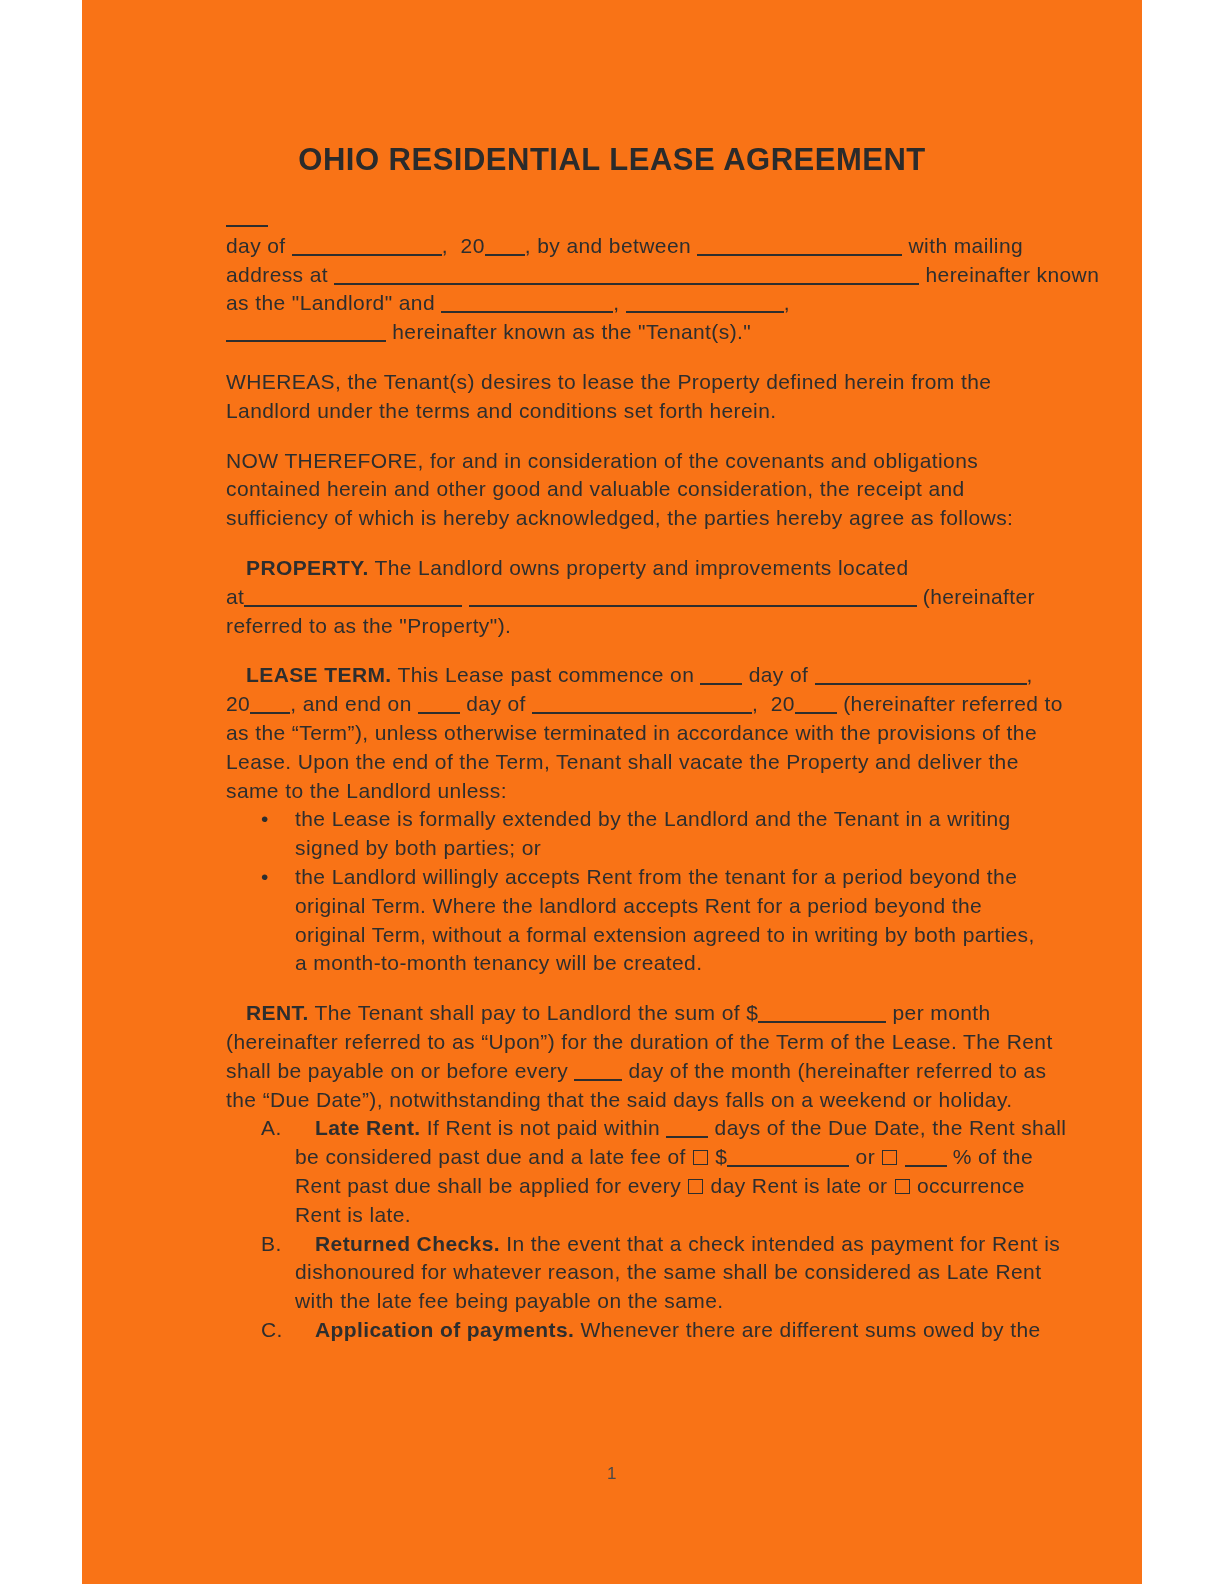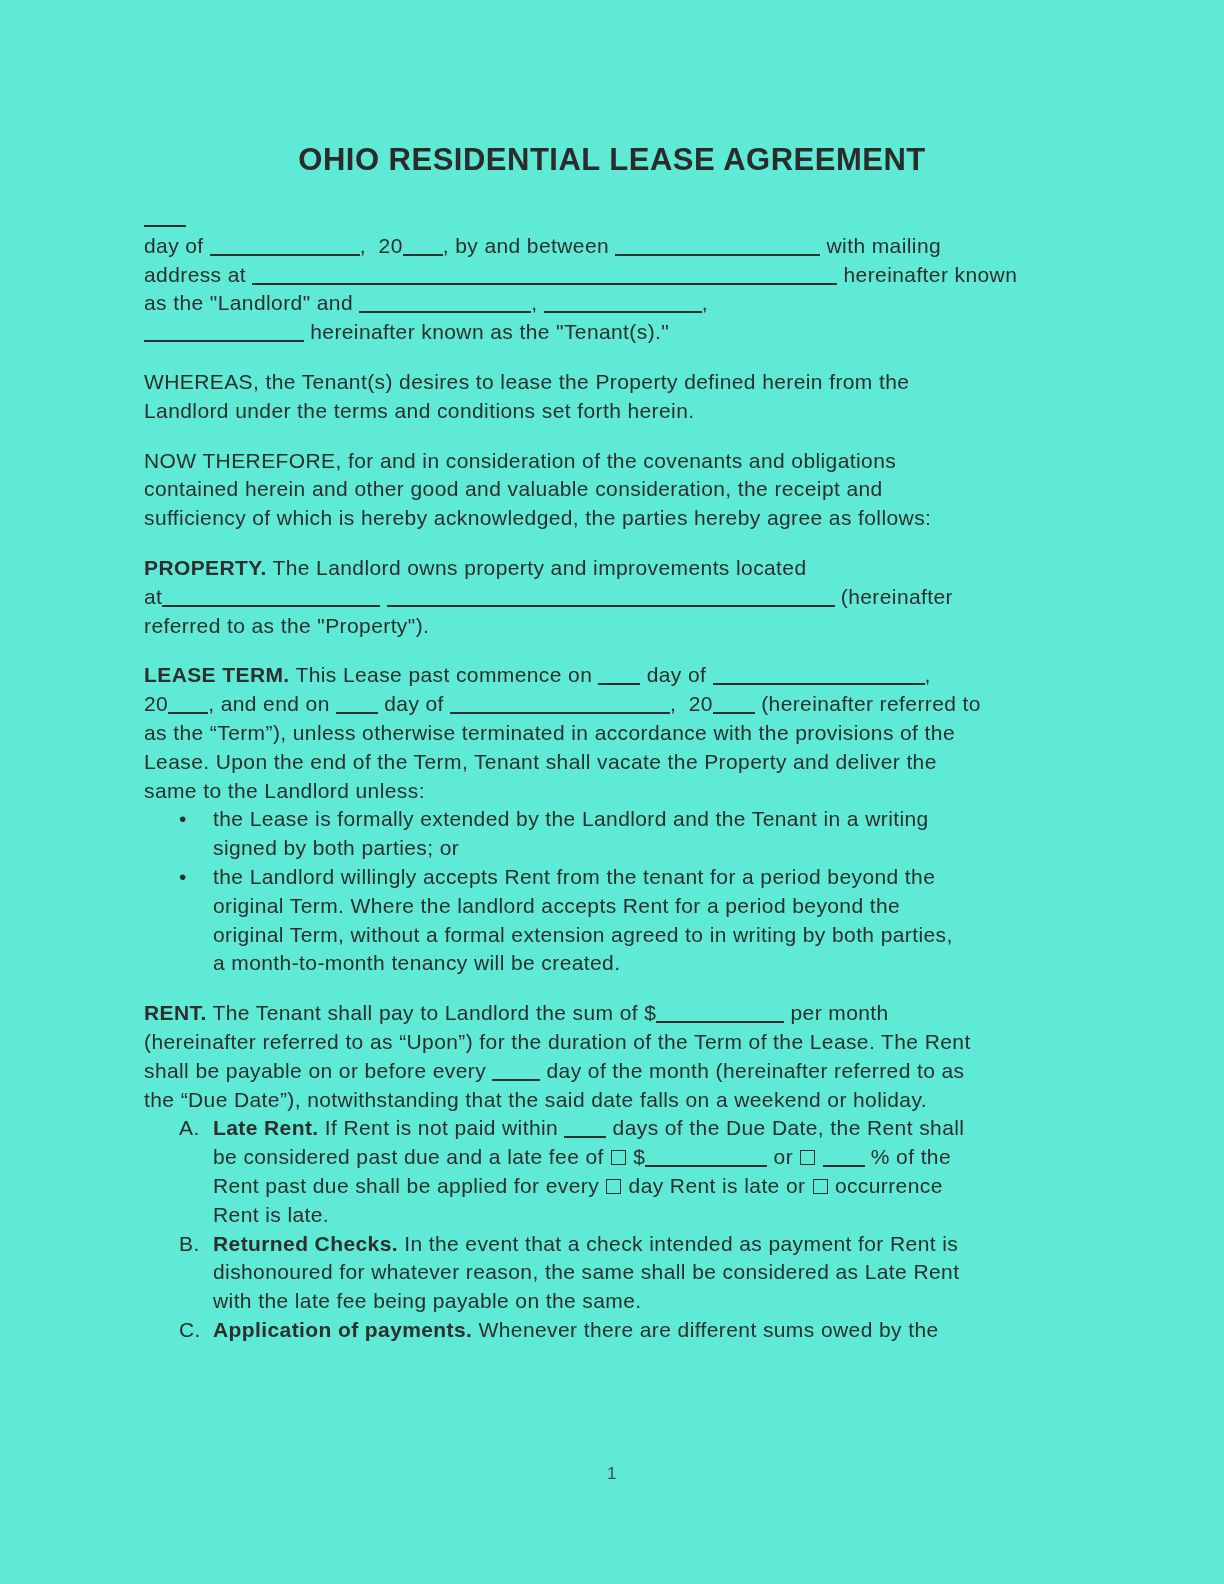--- a/index.html
+++ b/index.html
@@ -1,41 +1,41 @@
 <!DOCTYPE html>
 <html><head>
 <meta charset="utf-8">
 <style>
   html,body{margin:0;padding:0;background:#ffffff;}
   .page{
     position:relative;
-    width:1224px;height:1584px;
+    width:1060px;height:1584px;
     margin:0 auto;
-    background:#5eead4;
+    background:#f97316;
     box-sizing:border-box;
     padding:141px 144px 0 144px;
     overflow:hidden;
     font-family:"Liberation Sans",sans-serif;
     color:#2e2e2e;
     font-size:21px;
     letter-spacing:0.4px;
   }
   .title{
     margin:0 0 25px 0;
     text-align:center;
     font-size:31px;
     line-height:37px;
     font-weight:700;
     letter-spacing:0.5px;
     color:#2b2b2b;
   }
   .block{margin-top:21px;}
   .block.bullets,.block.lettered{margin-top:0;}
   .line{line-height:28.8px;white-space:pre;min-height:28.8px;}
-  .b{font-weight:700;}
+  .b{font-weight:700;margin-left:20px;}
   .blank{
     display:inline-block;
     height:12px;
     border-bottom:2px solid #2e2e2e;
     vertical-align:-3px;
   }
   .cbx{
     display:inline-block;
     width:15px;height:15px;
     box-sizing:border-box;
@@ -105,21 +105,21 @@
             <div class="line"><span class="r">original Term. Where the landlord accepts Rent for a period beyond the</span></div>
             <div class="line"><span class="r">original Term, without a formal extension agreed to in writing by both parties,</span></div>
             <div class="line"><span class="r">a month-to-month tenancy will be created.</span></div>
           </div>
         </div>
       </div>
       <div class="block para">
         <div class="line"><span class="b">RENT.</span><span class="r"> The Tenant shall pay to Landlord the sum of $</span><span class="blank" style="width: 128px;"></span><span class="r"> per month</span></div>
         <div class="line"><span class="r">(hereinafter referred to as “Upon”) for the duration of the Term of the Lease. The Rent</span></div>
         <div class="line"><span class="r">shall be payable on or before every </span><span class="blank" style="width: 48px;"></span><span class="r"> day of the month (hereinafter referred to as</span></div>
-        <div class="line"><span class="r">the “Due Date”), notwithstanding that the said date falls on a weekend or holiday.</span></div>
+        <div class="line"><span class="r">the “Due Date”), notwithstanding that the said days falls on a weekend or holiday.</span></div>
       </div>
       <div class="block lettered">
         <div class="li">
           <span class="marker">A.</span>
           <div>
             <div class="line"><span class="b">Late Rent.</span><span class="r"> If Rent is not paid within </span><span class="blank" style="width: 42px;"></span><span class="r"> days of the Due Date, the Rent shall</span></div>
             <div class="line"><span class="r">be considered past due and a late fee of </span><span class="cbx"></span><span class="r"> $</span><span class="blank" style="width: 122px;"></span><span class="r"> or </span><span class="cbx"></span><span class="r"> </span><span class="blank" style="width: 42px;"></span><span class="r"> % of the</span></div>
             <div class="line"><span class="r">Rent past due shall be applied for every </span><span class="cbx"></span><span class="r"> day Rent is late or </span><span class="cbx"></span><span class="r"> occurrence</span></div>
             <div class="line"><span class="r">Rent is late.</span></div>
           </div>

